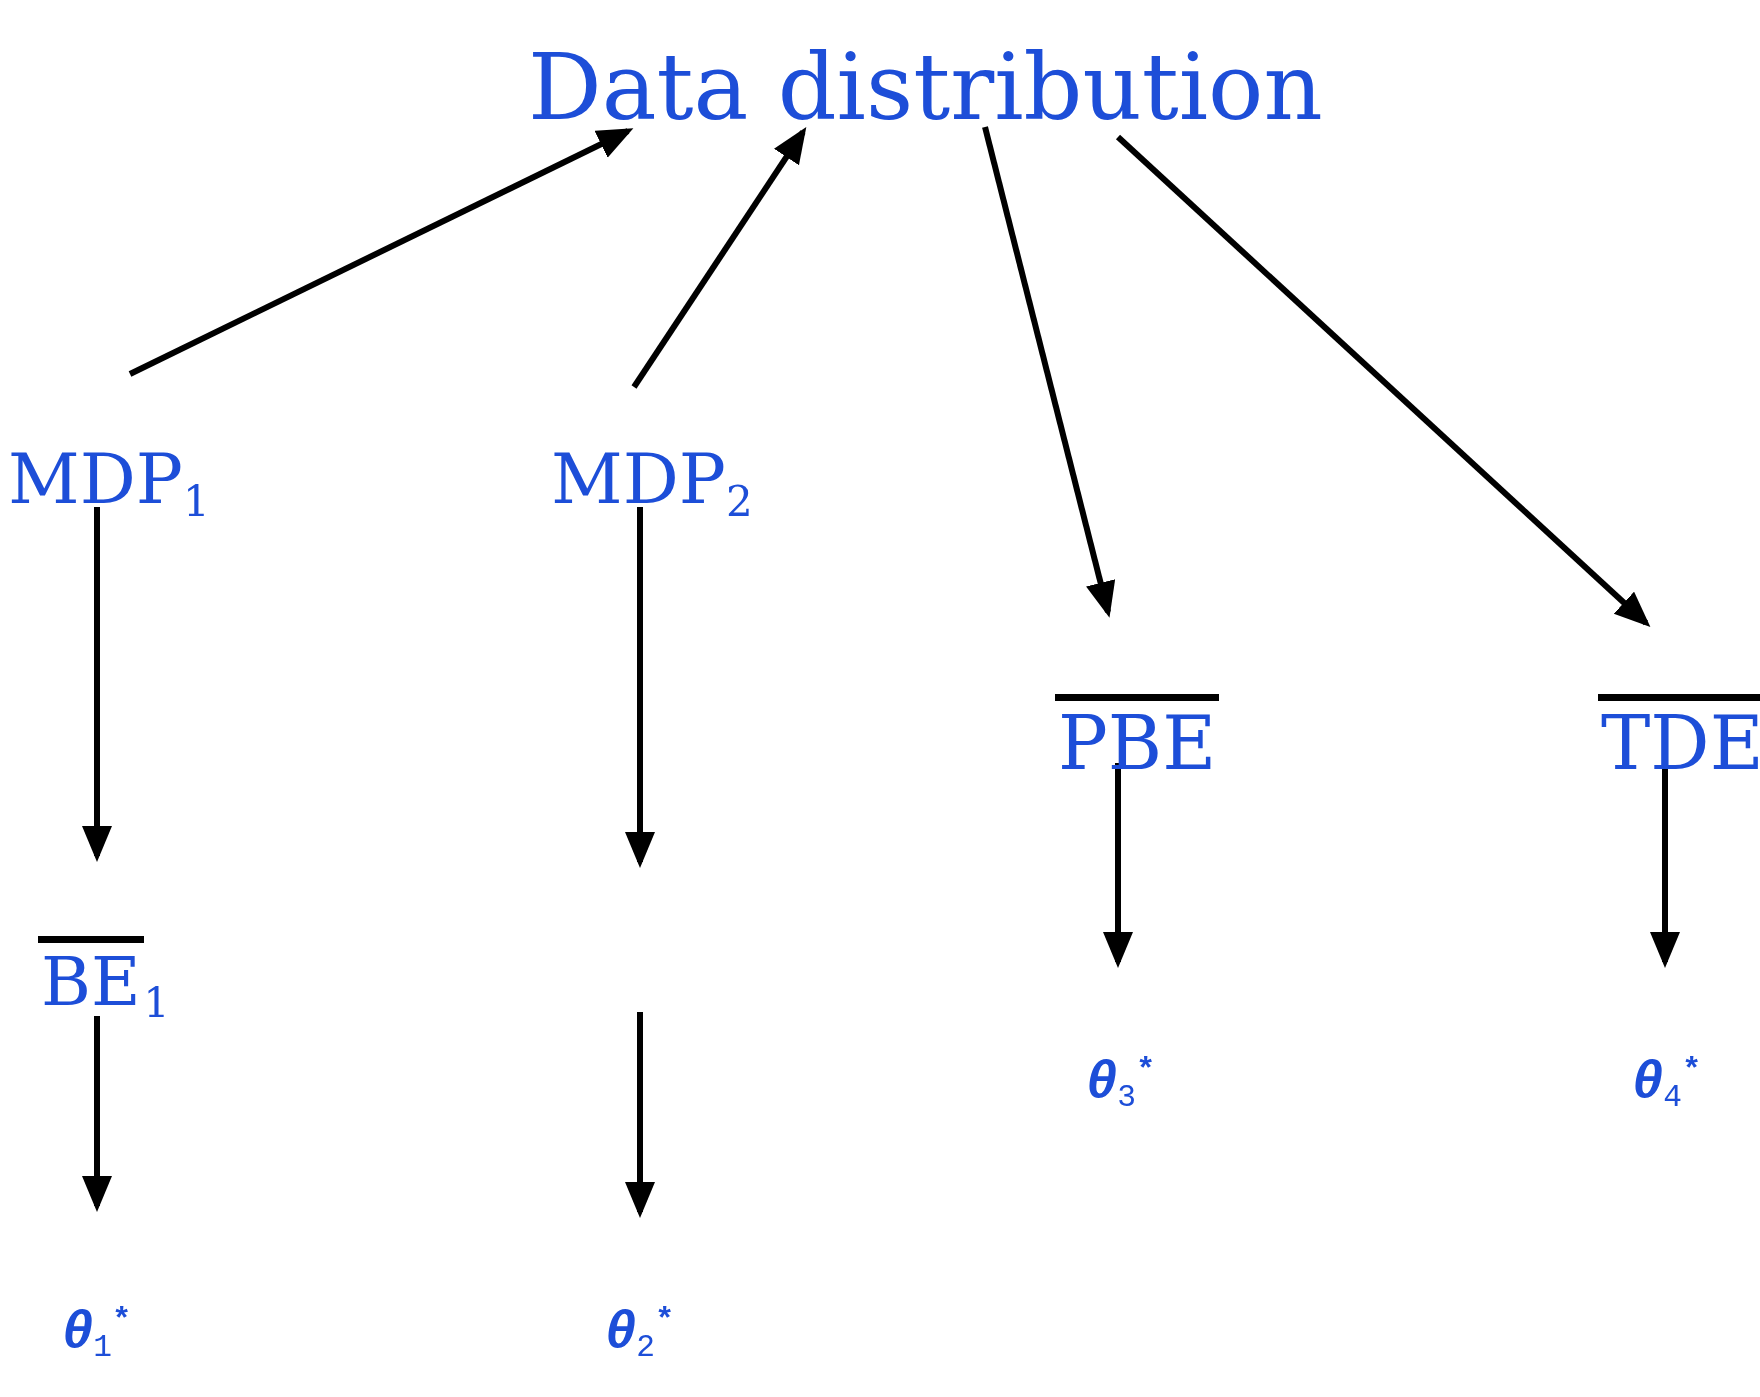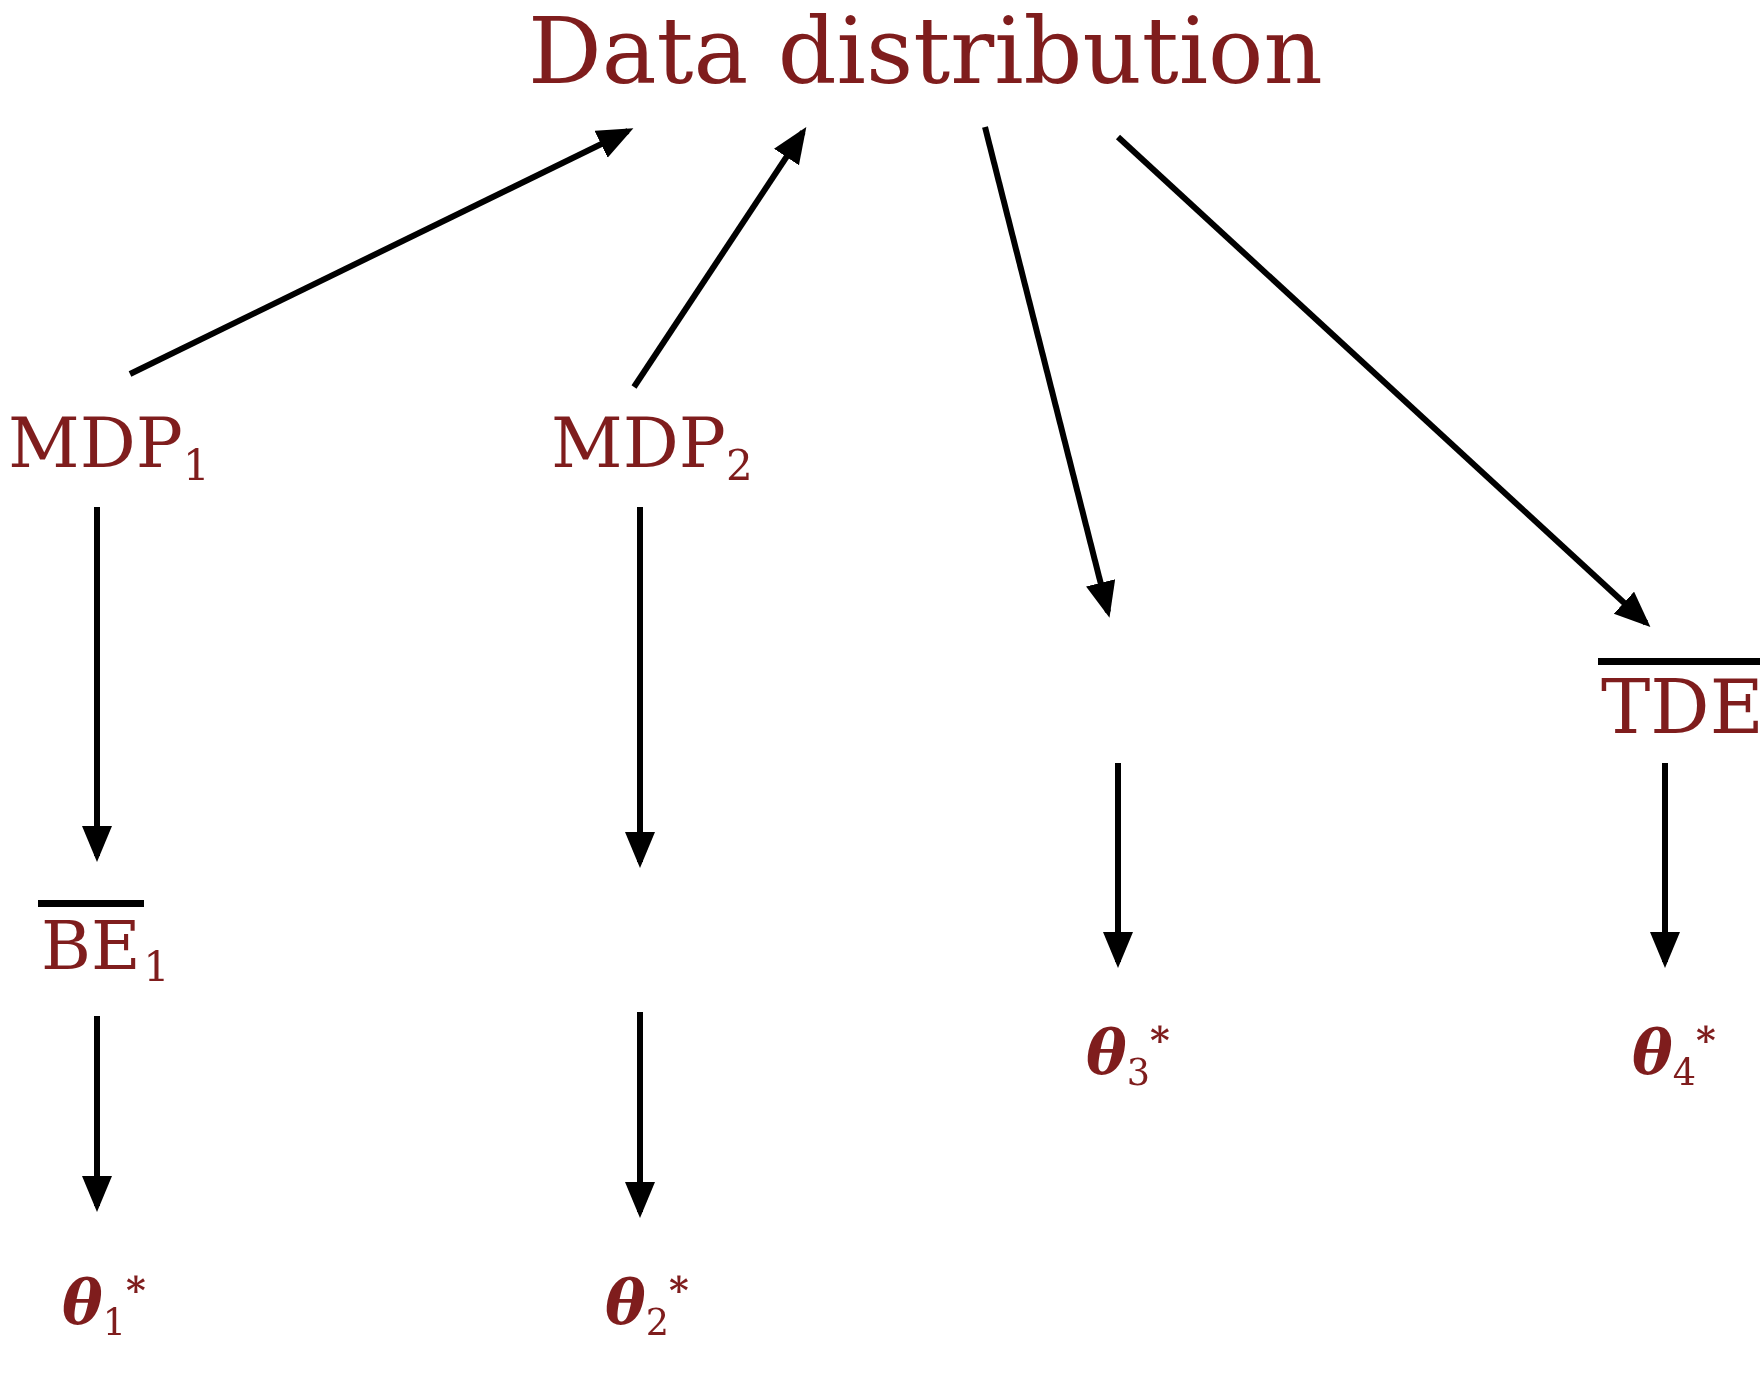--- a/index.html
+++ b/index.html
@@ -20,27 +20,28 @@
     position: absolute;
     left: 0;
     top: 0;
     width: 1760px;
     height: 1397px;
   }
   .node {
     position: absolute;
     white-space: nowrap;
     line-height: 1;
-    color: #7f1d1d;
+    color: #1d4ed8;
+    margin-top: 36px;
   }
   .n-title { font-size: 92px; width: 680px; text-align: center; }
   .n-mdp   { font-size: 70px; }
   .n-pbe   { font-size: 74px; }
   .n-be    { font-size: 68px; }
-  .n-theta { font-size: 61px; font-weight: bold; font-style: italic; }
+  .n-theta { font-size: 52px; font-weight: bold; font-style: italic; font-family: Liberation Mono, monospace; }
   
   .ol {
     display: inline-block;
     border-top: 7px solid #000000;
     padding: 5px 3px 0 3px;
   }
   .sb {
     font-size: 0.6em;
     position: relative;
     top: 0.30em;
@@ -85,20 +86,23 @@
   <div class="node n-title" style="left:528px; top:6px;">Data distribution</div>
 
   <div class="node n-mdp" style="left:8px; top:408px;">
     <span>MDP</span><span class="sb">1</span>
   </div>
 
   <div class="node n-mdp" style="left:551px; top:408px;">
     <span>MDP</span><span class="sb">2</span>
   </div>
 
+  <div class="node n-pbe" style="left:1055px; top:658px;">
+    <span class="ol">PBE</span>
+  </div>
 
   <div class="node n-pbe" style="left:1598px; top:658px;">
     <span class="ol">TDE</span>
   </div>
 
   <div class="node n-be" style="left:38px; top:900px;text-align:right;">
     <span class="ol">BE</span><span class="sb">1</span>
   </div>
 
 

